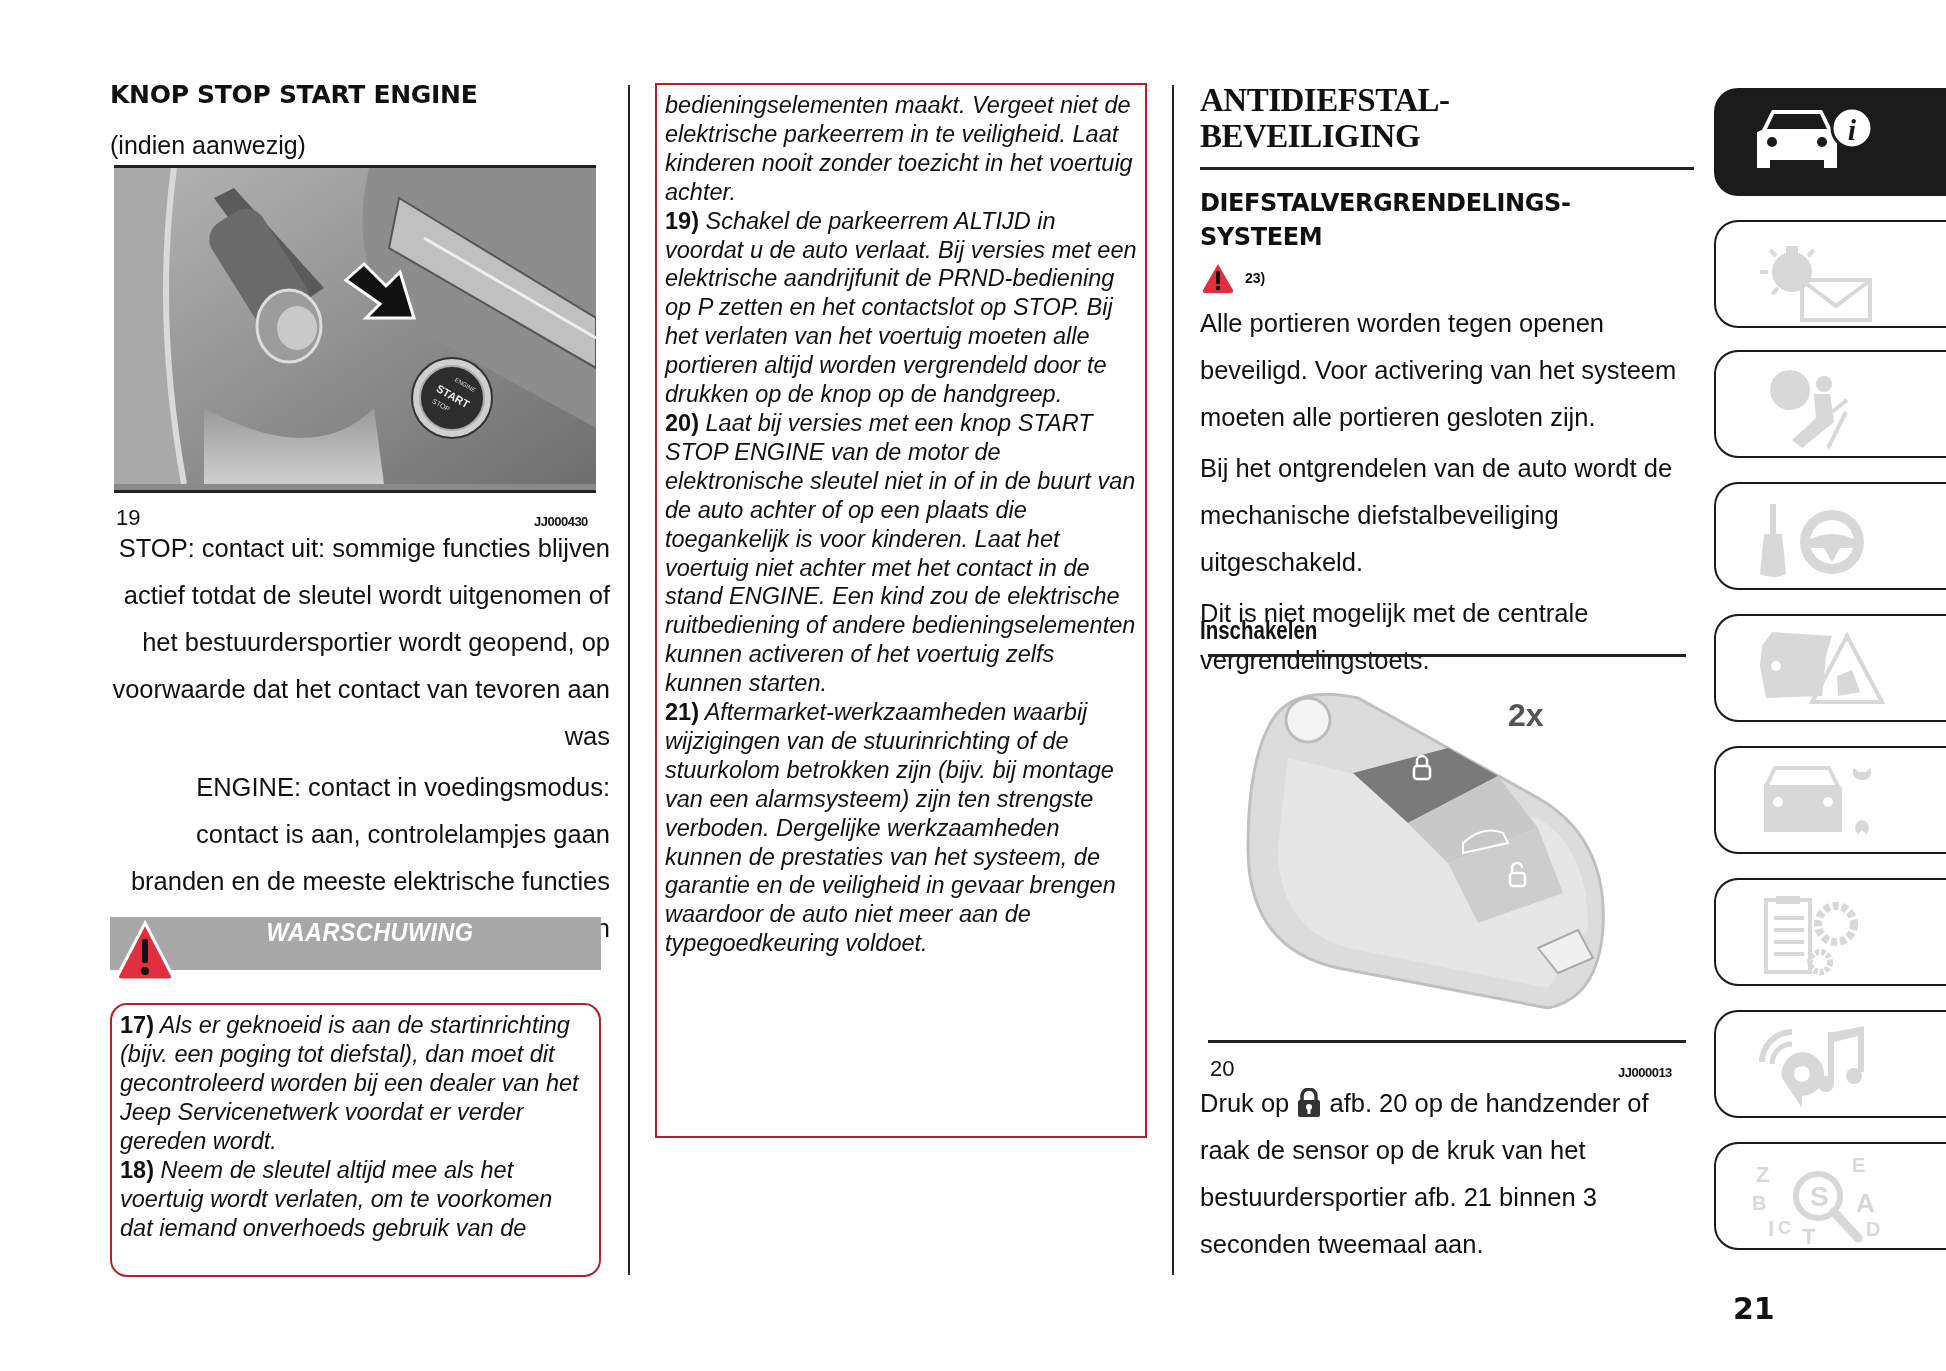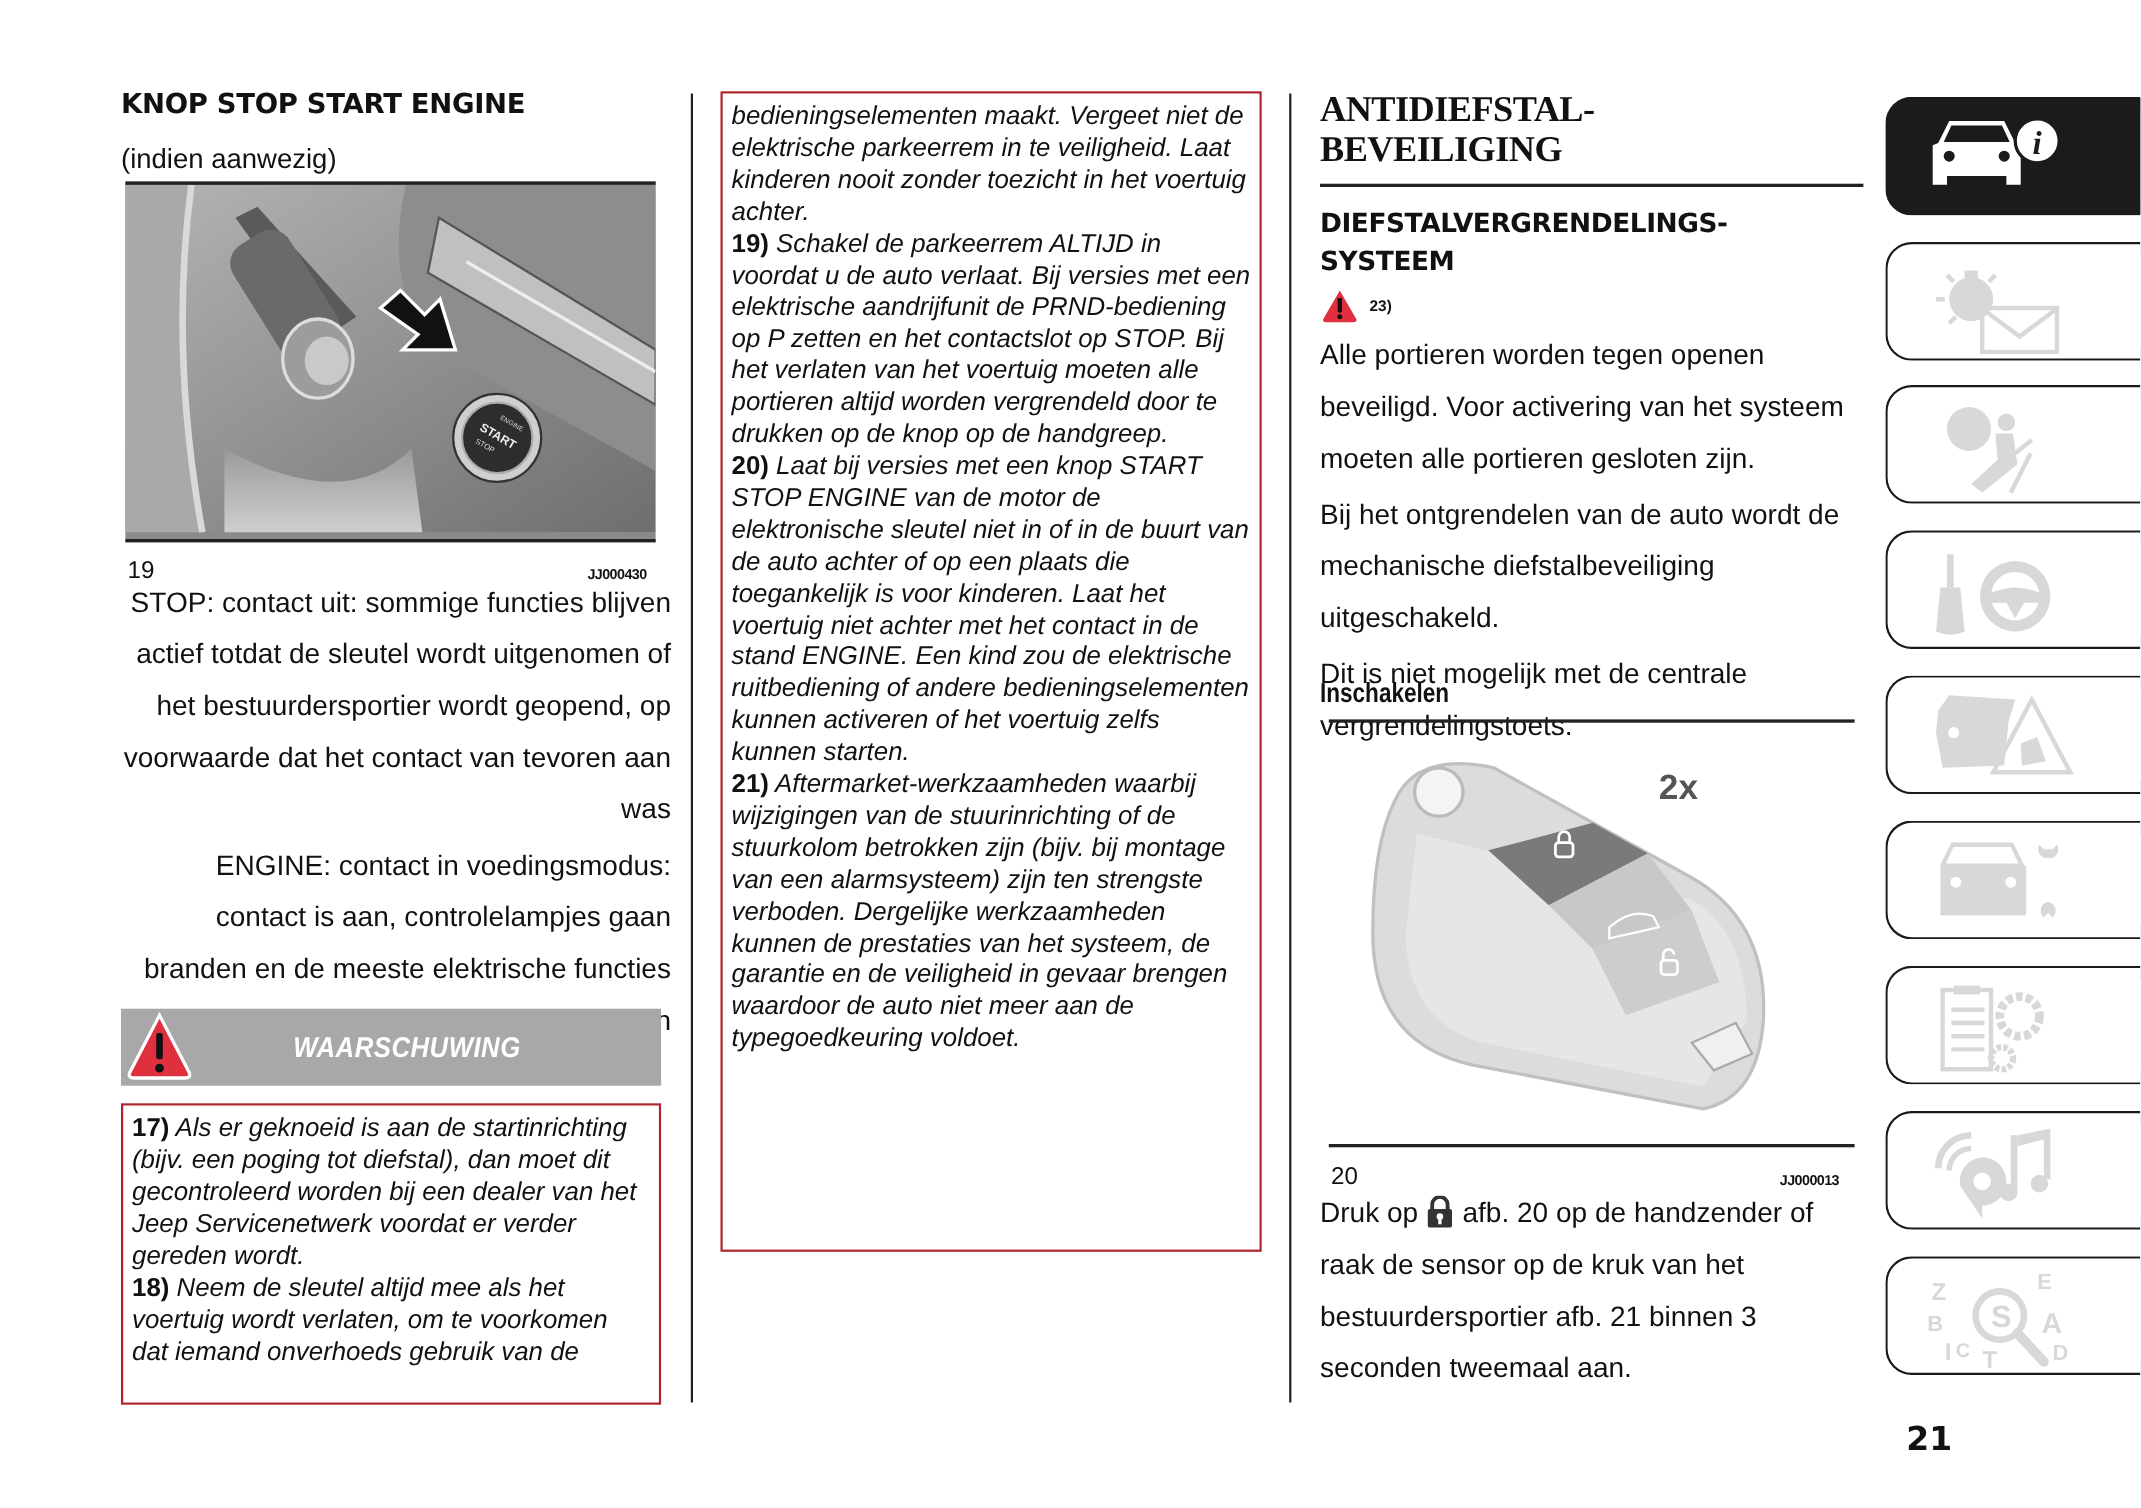--- a/index.html
+++ b/index.html
@@ -9,21 +9,21 @@
 
   
   .h-section { font-family:"DejaVu Sans", sans-serif; font-weight:bold; font-size:25px; letter-spacing:-0.3px; line-height:30px; }
   .sub { font-size:25px; line-height:32px;margin-top:16px; }
   .body-txt { font-size:25.5px; line-height:47px; }
   .body-txt p { margin:0 0 4px 0; }
   .fig { border-top:3px solid #222; border-bottom:3px solid #222; background:#8a8a8a; overflow:hidden; }
   .fig-num { font-size:22px; }
   .fig-code { font-size:13px; font-weight:bold; letter-spacing:-0.5px; }
 
-  .warn-bar { background:#a8a8a8; height:70px; display:flex; align-items:center; }
+  .warn-bar { background:#a8a8a8; height:53px; display:flex; align-items:flex-start; }
   .warn-title { color:#fff; font-style:italic; font-weight:bold; font-size:26px; letter-spacing:0.5px; margin-left:70px; font-family:"Liberation Sans", sans-serif; transform:scaleX(0.9); }
   .warn-box { border:2px solid #b0252d; box-sizing:border-box; padding:6px 8px; font-size:23.5px; line-height:29px; font-style:italic; }
   .warn-box p { margin:0; }
   .warn-box b { font-style:normal; }
 
   .vrule { position:absolute; width:2px; background:#222; }
 
   
   .h-big { font-family:Liberation Serif, serif; font-weight:bold; font-size:33px; line-height:36px; letter-spacing:-0.5px; }
   .h-mid { font-family:"DejaVu Sans", sans-serif; font-weight:bold; font-size:24px; line-height:34px; letter-spacing:-0.4px; }
@@ -84,21 +84,21 @@
 
 <div class="abs warn-bar" style="left:110px;top:917px;width:491px;">
   <svg class="abs" style="left:4px;top:2px;" width="62" height="64" viewBox="0 0 62 64">
     <path d="M31 4 L58 56 Q60 61 54 61 L8 61 Q2 61 4 56 Z" fill="#e03040" stroke="#fff" stroke-width="3"></path>
     <rect x="28" y="20" width="6" height="24" rx="2" fill="#111"></rect>
     <circle cx="31" cy="52" r="4" fill="#111"></circle>
   </svg>
   <span class="warn-title" style="margin-left:145px;">WAARSCHUWING</span>
 </div>
 
-<div class="abs warn-box" style="left:110px;top:1003px;width:491px;height:274px;">
+<div class="abs warn-box" style="left:110px;top:1003px;width:491px;height:274px;border-radius:17px;">
   <p><b>17)</b> <span>Als er geknoeid is aan de startinrichting (bijv. een poging tot diefstal), dan moet dit gecontroleerd worden bij een dealer van het Jeep Servicenetwerk voordat er verder gereden wordt.</span></p>
   <p><b>18)</b> <span>Neem de sleutel altijd mee als het voertuig wordt verlaten, om te voorkomen dat iemand onverhoeds gebruik van de</span></p>
 </div>
 
 <div class="vrule" style="left:628px;top:85px;height:1190px;"></div>
 
 <div class="abs warn-box" style="left:655px;top:83px;width:492px;height:1055px;font-size:23.5px;line-height:28.9px;">
   <p>bedieningselementen maakt. Vergeet niet de elektrische parkeerrem in te veiligheid. Laat kinderen nooit zonder toezicht in het voertuig achter.</p>
   <p><b>19)</b> <span>Schakel de parkeerrem ALTIJD in voordat u de auto verlaat. Bij versies met een elektrische aandrijfunit de PRND-bediening op P zetten en het contactslot op STOP. Bij het verlaten van het voertuig moeten alle portieren altijd worden vergrendeld door te drukken op de knop op de handgreep.</span></p>
   <p><b>20)</b> <span>Laat bij versies met een knop START STOP ENGINE van de motor de elektronische sleutel niet in of in de buurt van de auto achter of op een plaats die toegankelijk is voor kinderen. Laat het voertuig niet achter met het contact in de stand ENGINE. Een kind zou de elektrische ruitbediening of andere bedieningselementen kunnen activeren of het voertuig zelfs kunnen starten.</span></p>

